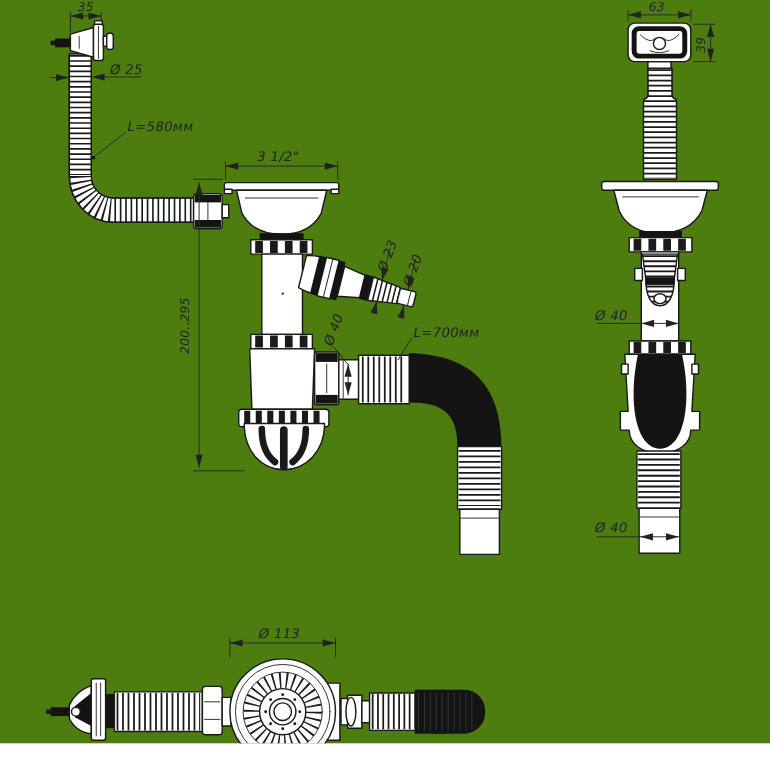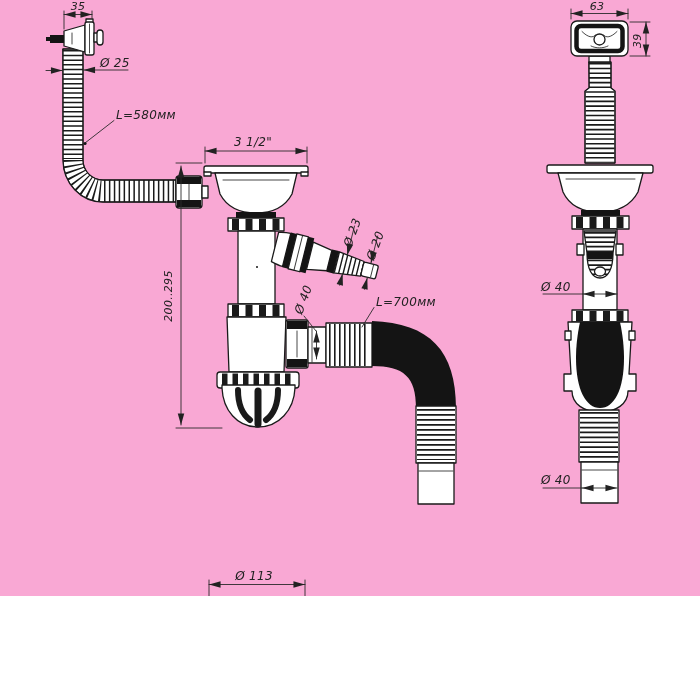--- a/index.html
+++ b/index.html
@@ -1,16 +1,16 @@
 <!DOCTYPE html>
 <html><head>
 <meta charset="utf-8">
 <style>
   html,body{margin:0;padding:0;background:#fff;}
-  .canvas{position:relative;width:700px;height:596px;background:#f9a8d4;overflow:hidden;}
+  .canvas{position:relative;width:700px;height:676px;background:#4d7c0f;overflow:hidden;}
   svg{position:absolute;left:0;top:0;}
   .o{fill:#fff;stroke:#1a1a1a;stroke-width:1.3;stroke-linejoin:round;stroke-linecap:round;}
   .t{fill:none;stroke:#1a1a1a;stroke-width:0.8;stroke-linecap:round;}
   .k{fill:#141414;stroke:none;}
   .d{fill:none;stroke:#2a2a2a;stroke-width:0.9;stroke-linecap:round;}
   .rib{fill:none;stroke:#1a1a1a;}
   .dimtxt{font-family:"DejaVu Sans",sans-serif;font-style:italic;font-size:12px;fill:#222;letter-spacing:.3px;}
   .sm{font-size:11px;}
 </style>
 </head>

